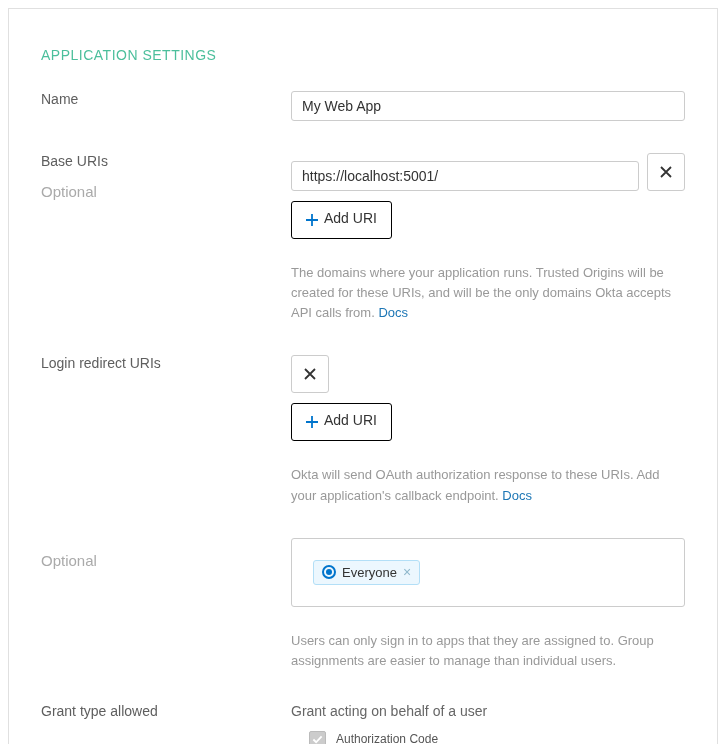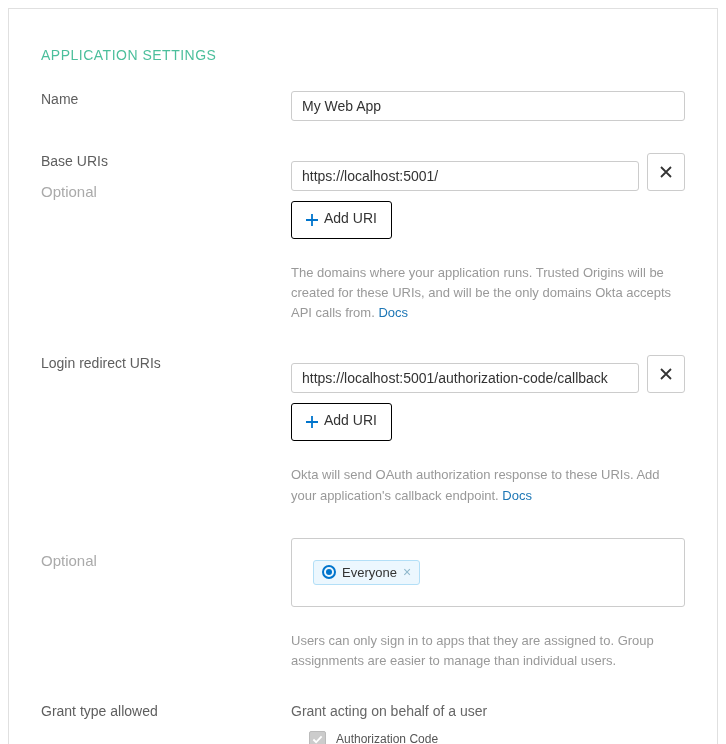--- a/index.html
+++ b/index.html
@@ -212,21 +212,20 @@
       </div>
     </div>
   </div>
 
   <div class="form-row">
     <div class="label-col">
       <div class="label-main">Login redirect URIs</div>
     </div>
     <div class="input-col">
       <div class="inline-row">
-        <input class="text-input" value="https://localhost:5001/authorization-code/callback" style="">
         <div class="close-btn">
           <svg viewBox="0 0 12 12">
               <path d="M1 1 L11 11 M11 1 L1 11" stroke="#333" stroke-width="1.8" fill="none"></path>
             </svg>
         </div>
       </div>
       <button class="add-btn">
         <svg viewBox="0 0 12 12">
             <path d="M6 0 V12 M0 6 H12" stroke="#0074cc" stroke-width="1.8"></path>
           </svg>

